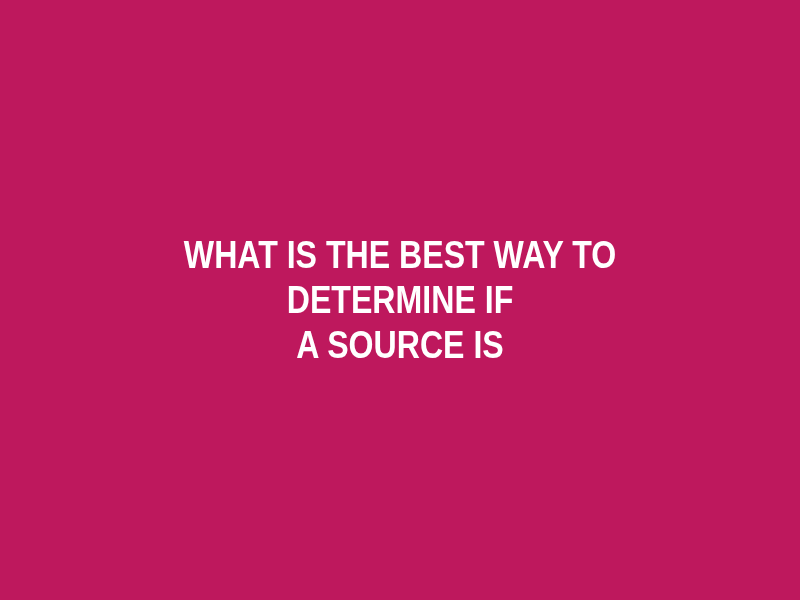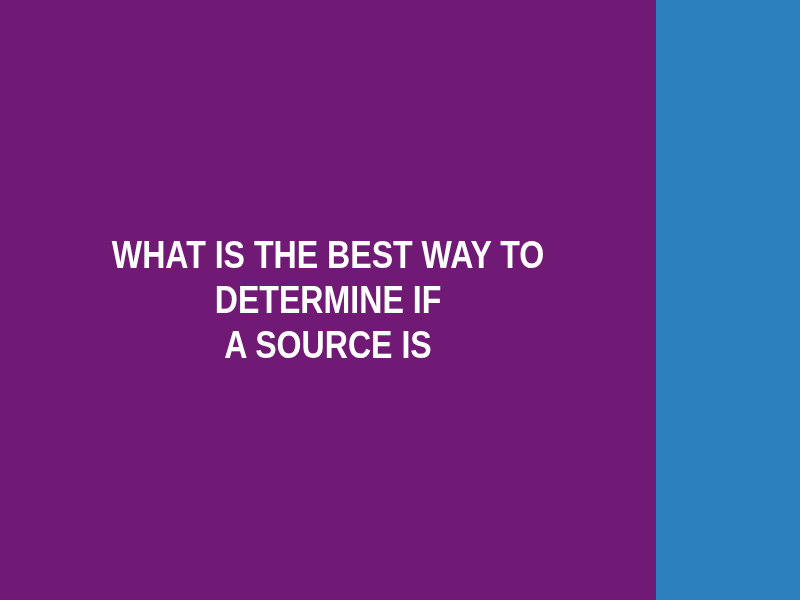--- a/index.html
+++ b/index.html
@@ -13,23 +13,23 @@
 
   body {
     font-family: "Liberation Sans", sans-serif;
     background: #2c80bd;
   }
 
   
   .hero-card {
     position: relative;
     box-sizing: border-box;
-    width: 656px;
+    width: 800px;
     height: 600px;
-    background-color: #701a75;
+    background-color: #be185d;
     display: flex;
     justify-content: center;
     user-select: none;
   }
 
   
   .hero-inner {
     box-sizing: border-box;
     width: 100%;
     padding: 0 56px;

